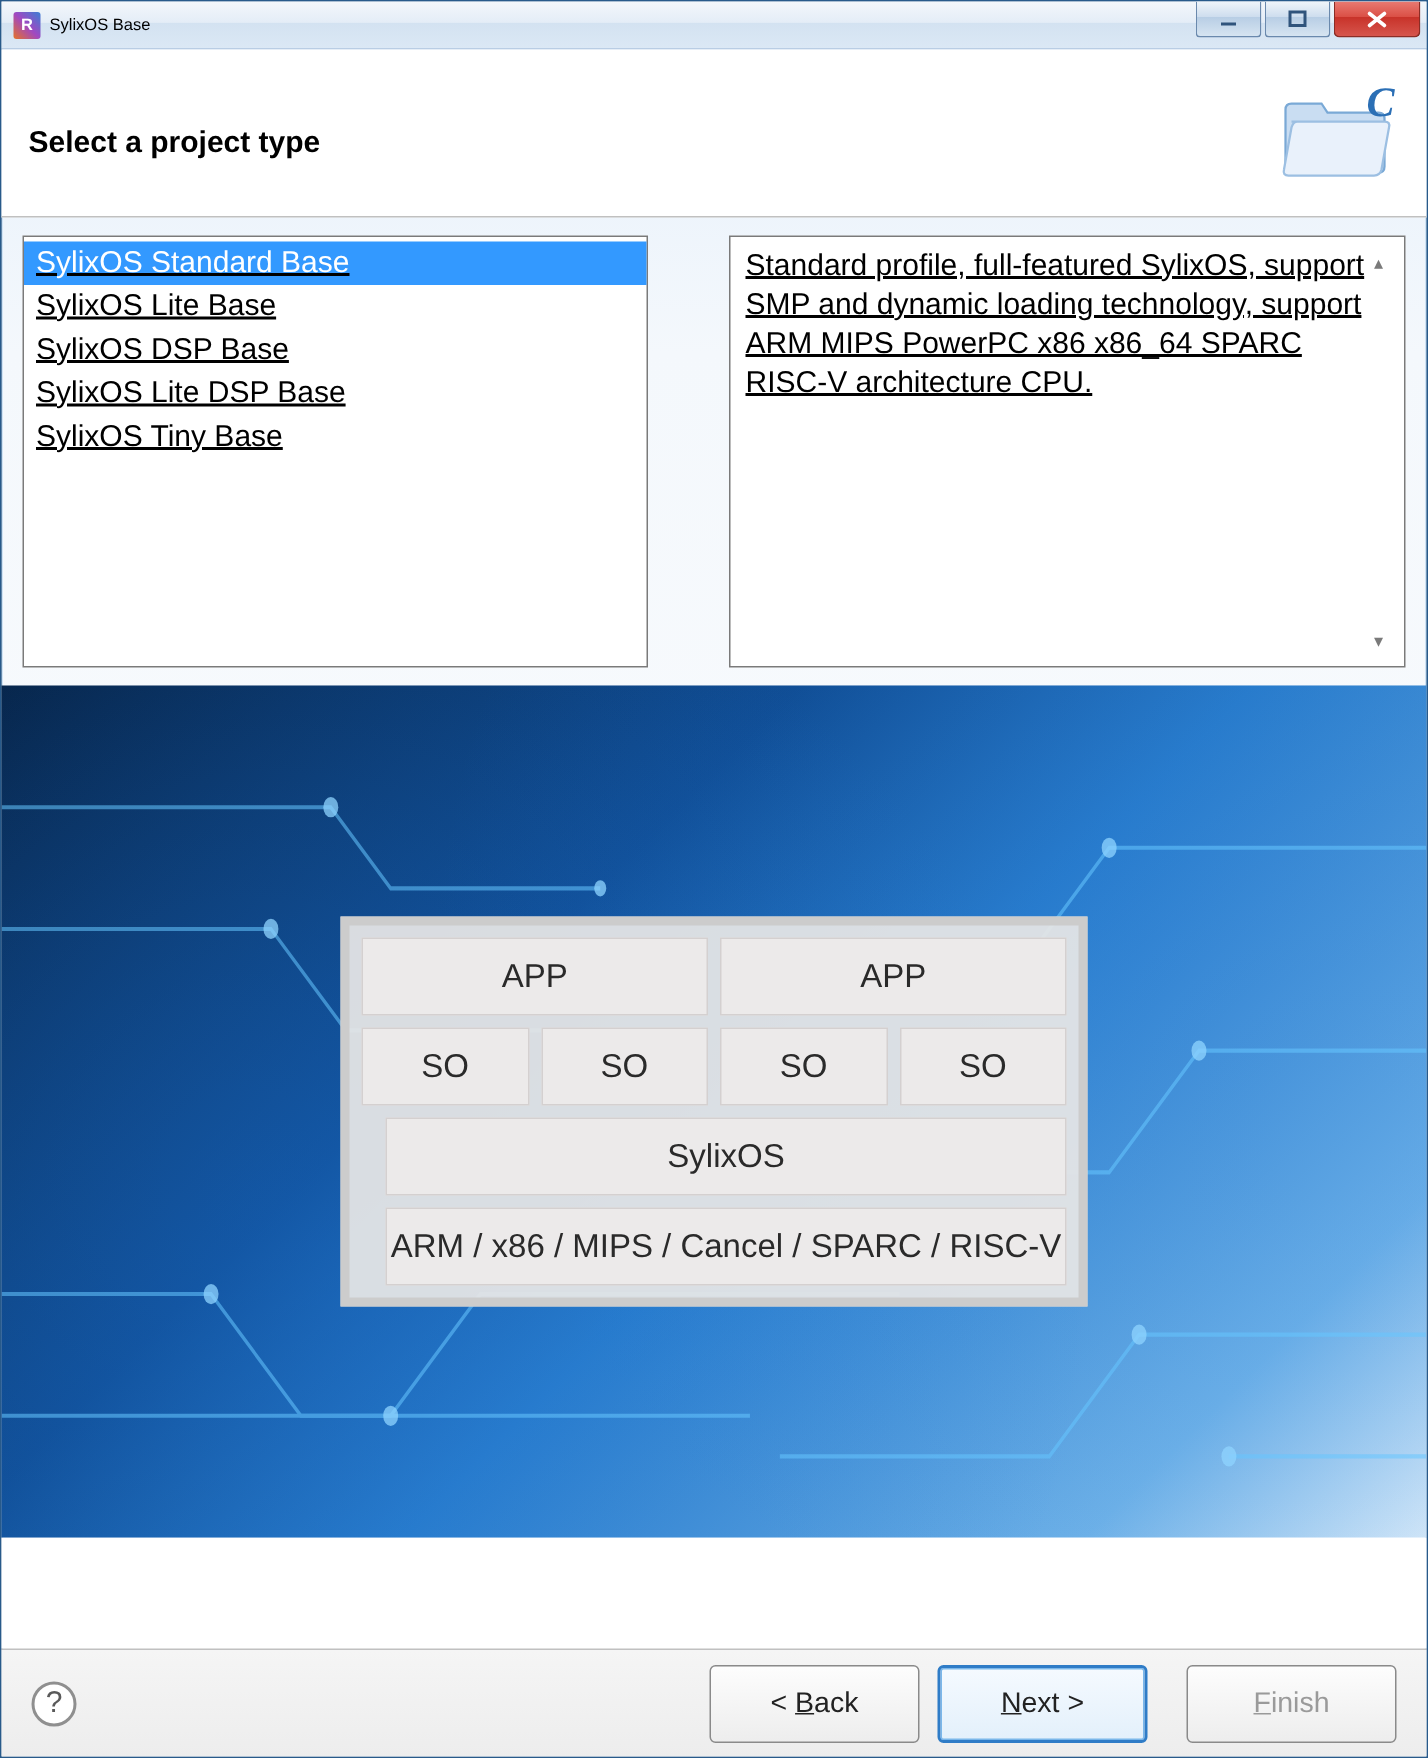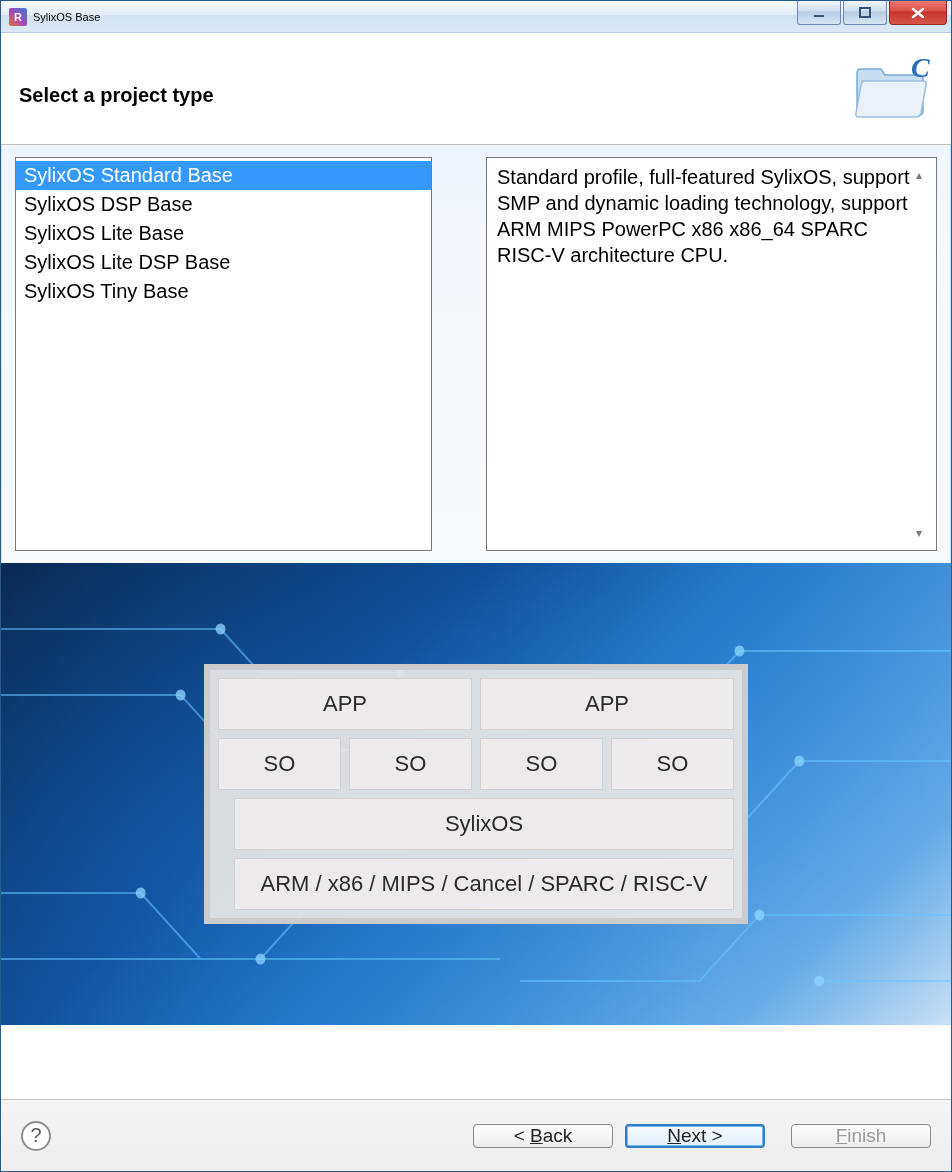--- a/index.html
+++ b/index.html
@@ -86,26 +86,27 @@
     display: flex;
     flex-direction: column;
   }
   .panels {
     display: flex;
     gap: 10px;
     padding: 12px 14px;
   }
   .listbox, .descbox {
     flex: 1;
-    height: 394px;
+    height: 288px;
     background: #fff;
     border: 1px solid #7a7a7a;
     font-size: 20px;
     color: #000;
     position: relative;
+    text-decoration: underline;
   }
   .listbox { padding: 3px 0; }
   .list-item {
     padding: 1px 8px;
     cursor: default;
     line-height: 27px;
   }
   .list-item.selected {
     background: #3399ff;
     color: #fff;
@@ -133,21 +134,21 @@
   .circuit svg.traces {
     position:absolute; inset:0; width:100%; height:100%;
   }
   .diagram {
     position:absolute;
     left:50%; top:50%;
     transform:translate(-50%,-50%);
     background: rgba(230,230,230,0.94);
     border: 6px solid #ccc;
     padding: 8px;
-    width: 544px;
+    width: 498px;
     display:flex; flex-direction:column; gap:8px;
   }
   .drow { display:flex; gap:8px; }
   .dcell {
     flex:1;
     background:#eceaea;
     border:1px solid #d4d0d0;
     text-align:center;
     font-size:22px;
     color:#2a2a2a;
@@ -171,21 +172,21 @@
     border: 2px solid #8f8f8f;
     border-radius: 50%;
     color:#5a5a5a;
     font-size:20px;
     display:flex;align-items:center;justify-content:center;
     background:#fff;
   }
   .spacer { flex:1; }
   .btn {
     min-width: 140px;
-    height: 24px;
+    height: 52px;
     background: linear-gradient(to bottom, #fdfdfd, #ededed);
     border: 1px solid #8a8a8a;
     border-radius: 4px;
     font-size: 19px;
     color:#222;
     display:flex;align-items:center;justify-content:center;
     padding: 0 14px;
   }
   .btn.default {
     border: 2px solid #2f7cc7;
@@ -232,22 +233,22 @@
         <text x="60" y="26" font-family="Georgia,serif" font-size="28" font-weight="bold" fill="#2b6fb5" font-style="italic">C</text>
       </svg>
     </div>
   </div>
 
   <div class="content">
 
     <div class="panels">
       <div class="listbox">
         <div class="list-item selected">SylixOS Standard Base</div>
+        <div class="list-item">SylixOS Lite Base</div>
         <div class="list-item">SylixOS DSP Base</div>
-        <div class="list-item">SylixOS Lite Base</div>
         <div class="list-item">SylixOS Lite DSP Base</div>
         <div class="list-item">SylixOS Tiny Base</div>
       </div>
       <div class="descbox">
         <span>Standard profile, full-featured SylixOS, support SMP and dynamic loading technology, support ARM MIPS PowerPC x86 x86_64 SPARC RISC-V architecture CPU.</span>
         <div class="desc-scroll">
           <span>▴</span>
           <span>▾</span>
         </div>
       </div>

